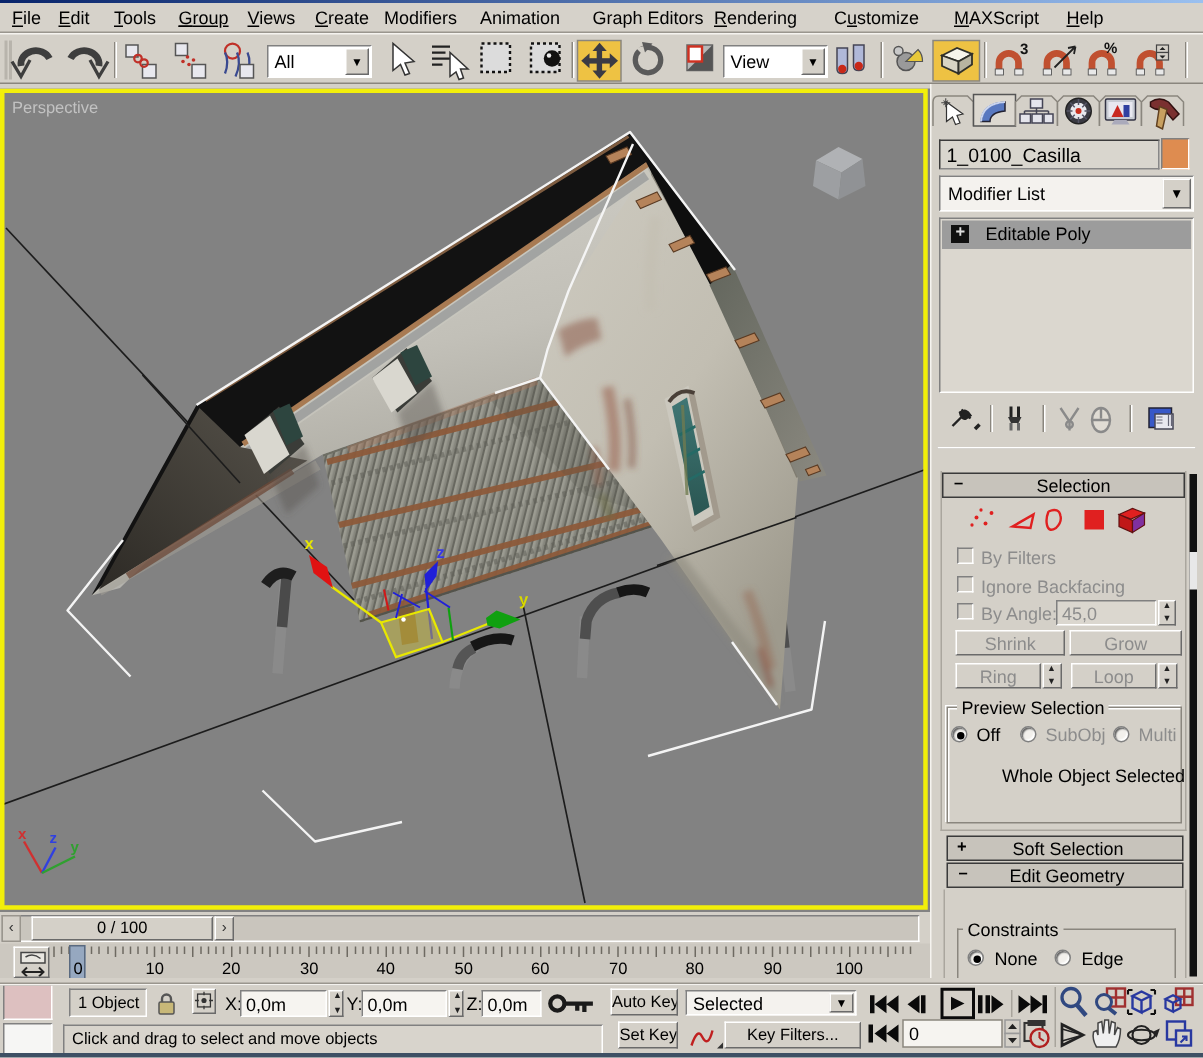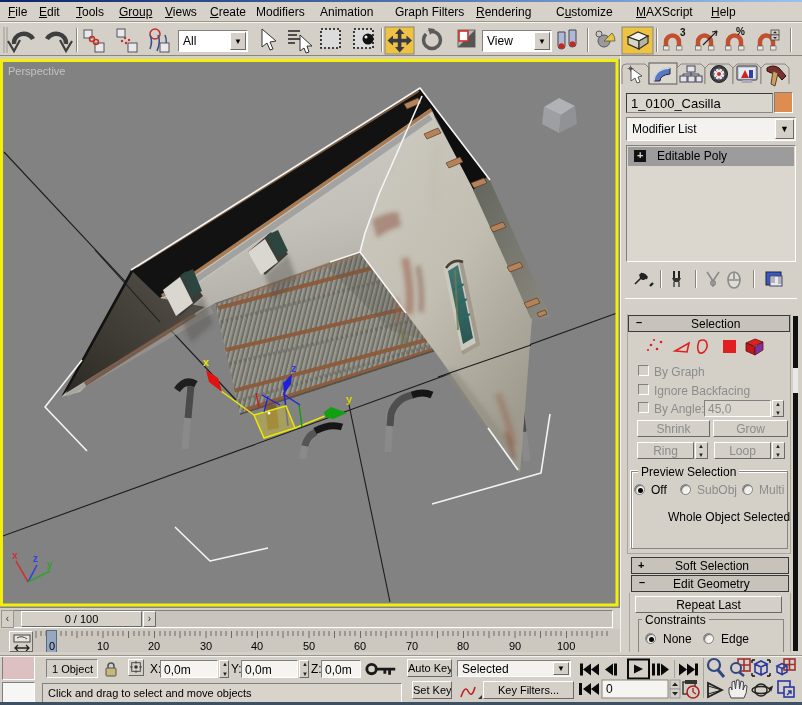--- a/index.html
+++ b/index.html
@@ -30,21 +30,21 @@
 
   <div id="menubar" class="abs" style="left:0;top:2px;width:802px;height:19px;background:#d6d2ca;font-size:12px;">
     <span class="abs" style="left:8px;top:3px;text-align:right;"><u>F</u>ile</span>
     <span class="abs" style="left:39px;top:3px;"><u>E</u>dit</span>
     <span class="abs" style="left:76px;top:3px;"><u>T</u>ools</span>
     <span class="abs" style="left:119px;top:3px;text-decoration:underline;"><u>G</u>roup</span>
     <span class="abs" style="left:165px;top:3px;"><u>V</u>iews</span>
     <span class="abs" style="left:210px;top:3px;"><u>C</u>reate</span>
     <span class="abs" style="left:256px;top:3px;">Modifiers</span>
     <span class="abs" style="left:320px;top:3px;">Animation</span>
-    <span class="abs" style="left:395px;top:3px;">Graph Filters</span>
+    <span class="abs" style="left:395px;top:3px;">Graph Editors</span>
     <span class="abs" style="left:476px;top:3px;"><u>R</u>endering</span>
     <span class="abs" style="left:556px;top:3px;">C<u>u</u>stomize</span>
     <span class="abs" style="left:636px;top:3px;"><u>M</u>AXScript</span>
     <span class="abs" style="left:711px;top:3px;"><u>H</u>elp</span>
   </div>
   <div class="abs" style="left:0;top:21px;width:802px;height:1px;background:#9a968e;"></div>
 
   <div id="toolbar" class="abs" style="left:0;top:22px;width:802px;height:34px;background:#d4d0c8;border-top:1px solid #f5f3ef;">
   <svg width="802" height="34" viewBox="0 22 802 34" style="position:absolute;left:0;top:0;">
 
@@ -481,21 +481,21 @@
         <path d="M 78,6 q 7,-3 8,3 q 1,4 -3,8 q -5,3 -6,-2 q -1,-4 1,-9" fill="none" stroke="#e02020" stroke-width="1.6"></path>
         <rect x="102" y="5" width="13" height="13"></rect>
       </g>
       <g>
         <path d="M 125,8 l 9,-4 l 8,3 l -9,4 Z" fill="#e02020" stroke="#601010" stroke-width="0.8"></path>
         <path d="M 125,8 l 9,4 l 0,8 l -9,-4 Z" fill="#c01818" stroke="#601010" stroke-width="0.8"></path>
         <path d="M 142,7 l -8,5 l 0,8 l 8,-5 Z" fill="#8030a0" stroke="#601010" stroke-width="0.8"></path>
       </g>
     </svg>
     <div class="abs sunken" style="left:17px;top:309px;width:11px;height:11px;background:#d4d0c8;"></div>
-    <span class="abs gray" style="left:33px;top:309px;font-size:12px;">By Graph</span>
+    <span class="abs gray" style="left:33px;top:309px;font-size:12px;">By Filters</span>
     <div class="abs sunken" style="left:17px;top:328px;width:11px;height:11px;background:#d4d0c8;"></div>
     <span class="abs gray" style="left:33px;top:328px;font-size:12px;">Ignore Backfacing</span>
     <div class="abs sunken" style="left:17px;top:346px;width:11px;height:11px;background:#d4d0c8;"></div>
     <span class="abs gray" style="left:33px;top:346px;font-size:12px;">By Angle:</span>
     <div class="abs sunken" style="left:83px;top:344px;width:67px;height:17px;background:#dbd7cf;">
         <span class="gray" style="position:absolute;left:3px;top:1px;font-size:12px;">45,0</span>
       </div>
     <div class="abs spinner" style="left:151px;top:344px;width:12px;height:17px;"></div>
     <div class="abs raised btn gray" style="left:16px;top:364px;width:73px;height:17px;font-size:12px;padding-top:1px;">Shrink</div>
     <div class="abs raised btn gray" style="left:92px;top:364px;width:75px;height:17px;font-size:12px;padding-top:1px;">Grow</div>
@@ -518,21 +518,20 @@
 
     <div class="abs" style="left:10px;top:501px;width:158px;height:17px;background:#c7c3bb;border:1px solid #3a3a3a;">
       <span style="position:absolute;left:6px;top:1px;font-weight:bold;">+</span>
       <span style="position:absolute;left:43px;top:1px;font-size:12px;">Soft Selection</span>
     </div>
     <div class="abs" style="left:10px;top:519px;width:158px;height:17px;background:#c7c3bb;border:1px solid #3a3a3a;">
       <span style="position:absolute;left:7px;top:0px;font-weight:bold;">–</span>
       <span style="position:absolute;left:41px;top:1px;font-size:12px;">Edit Geometry</span>
     </div>
     <div class="abs" style="left:8px;top:537px;width:162px;height:59px;border-left:1px solid #aaa69e;border-right:1px solid #aaa69e;"></div>
-    <div class="abs raised btn" style="left:14px;top:540px;width:147px;height:17px;font-size:12px;padding-top:1px;">Repeat Last</div>
     <div class="abs" style="left:17px;top:563px;width:146px;height:33px;border:1px solid #8a867e;border-bottom:none;"></div>
     <span class="abs" style="left:21px;top:557px;font-size:12px;background:#d4d0c8;padding:0 3px;">Constraints</span>
     <div class="abs radio" style="left:24px;top:577px;">
         <div class="dot"></div>
       </div>
     <span class="abs" style="left:42px;top:576px;font-size:12px;">None</span>
     <div class="abs radio" style="left:82px;top:577px;"></div>
     <span class="abs" style="left:100px;top:576px;font-size:12px;">Edge</span>
 
     <div class="abs" style="left:172px;top:260px;width:5px;height:335px;background:#111;"></div>

